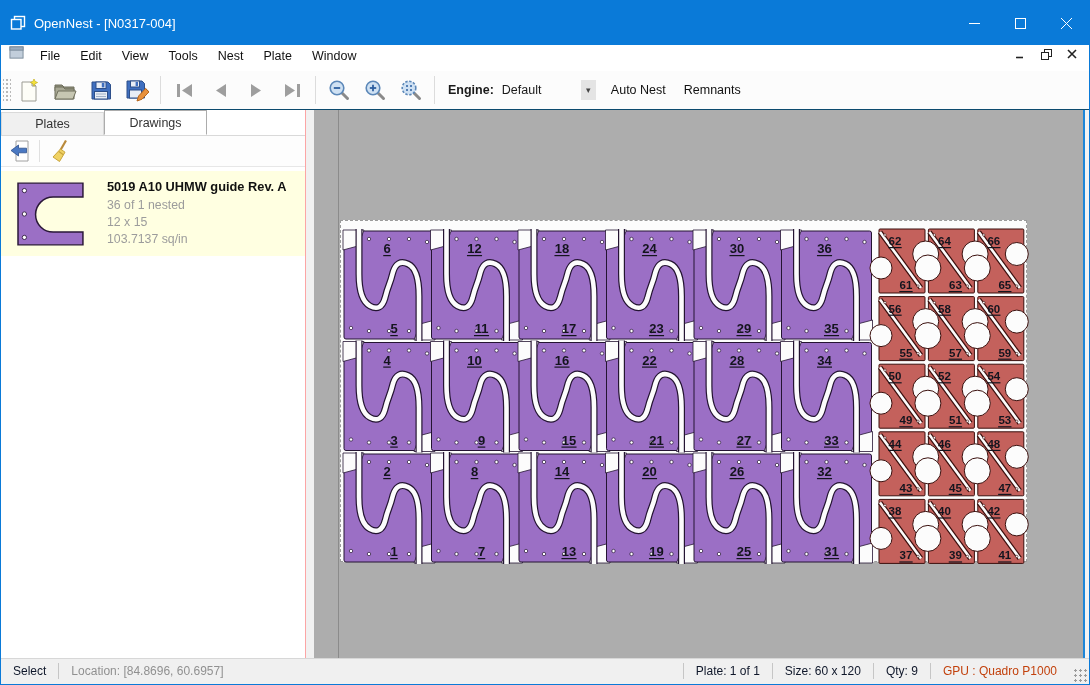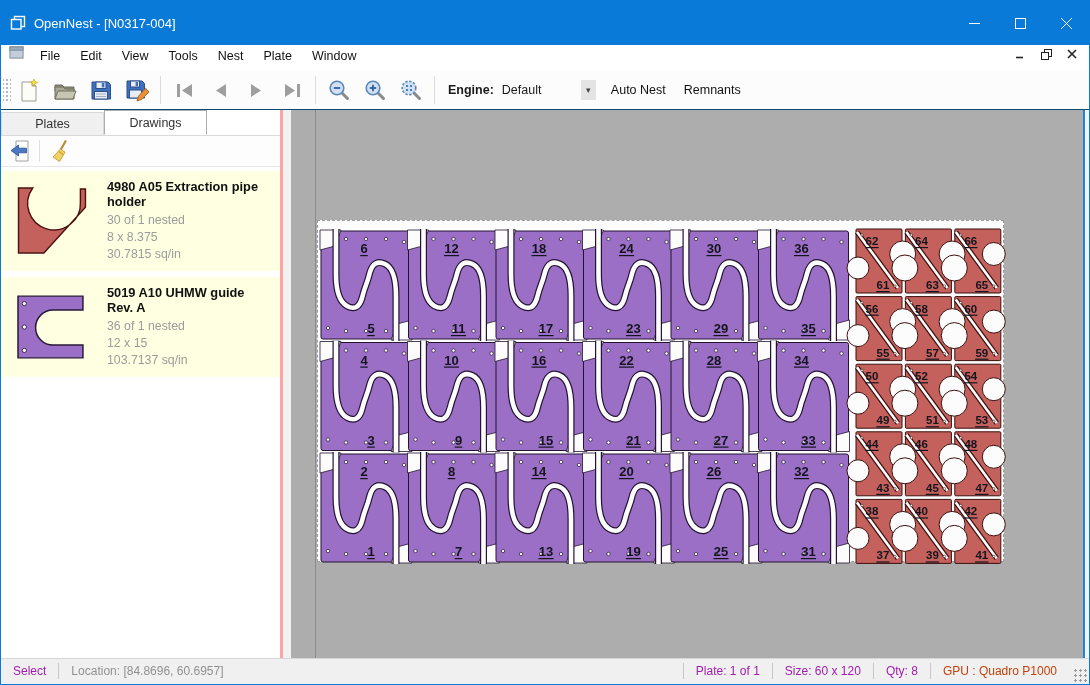--- a/index.html
+++ b/index.html
@@ -30,21 +30,21 @@
   .engine-label { font-weight:bold; margin:0 6px 0 8px; }
   .engine-combo { width:96px; height:22px; display:flex; align-items:center; }
   .engine-value { flex:1; padding-left:2px; }
   .engine-drop { width:15px; height:20px; background:#e4e4e4; display:flex; align-items:center; justify-content:center; font-size:9px; color:#444; }
   .flatbtn { padding:6px 9px; color:#111; }
 
   
   .content { flex:1 1 auto; display:flex; min-height:0; }
 
   
-  .panel { width:282px; background:#d946ef; display:flex; flex-direction:column; border-right:3px solid #fca5a5; }
+  .panel { width:305px; background:#d946ef; display:flex; flex-direction:column; border-right:1px solid #fca5a5; }
   .tabs { height:26px; display:flex; background:#fff; border-bottom:1px solid #d9d9d9; }
   .tab { width:103px; display:flex; align-items:center; justify-content:center; background:#f0f0f0; border:1px solid #d9d9d9; border-bottom:none; color:#333; font-size:12.5px; margin-top:2px; }
   .tab.active { background:#fff; margin-top:0; border-color:#acacac; border-bottom:1px solid #fff; position:relative; top:0; font-size:12.5px; }
   .panel-toolbar { height:31px; display:flex; align-items:center; border-bottom:1px solid #e7e7e7; background:#fdfdfd; }
   .pbtn { width:32px; height:27px; display:flex; align-items:center; justify-content:center; border:1px solid transparent; border-radius:2px; margin-left:3px; }
   .psep { width:1px; height:22px; background:#e0e0e0; margin:0 3px; }
   .dlist { flex:1; overflow:hidden; padding-top:4px; background:#fff; }
   .ditem { background:#ffffe1; display:flex; align-items:center; padding:8px 6px 8px 14px; margin-bottom:6px; min-height:80px; }
   .dthumb { width:92px; flex:0 0 92px; display:flex; align-items:center; }
   .dtext .dtitle { font-weight:bold; font-size:12.8px; color:#111; margin-bottom:3px; }
@@ -53,21 +53,21 @@
   
   .canvas { flex:1; position:relative; background:#adadad; overflow:hidden; }
   .canvas .vline { position:absolute; left:24px; top:0; bottom:0; width:1px; background:#8b8b8b; }
   .canvas .rblue { position:absolute; right:4px; top:0; bottom:0; width:2px; background:#1e86d8; }
   .canvas .rwhite { position:absolute; right:0; top:0; bottom:0; width:4px; background:#f4f4f4; }
   .plate { position:absolute; left:26px; top:110px; width:687px; height:342px; background:#fcfcfc; border:1px dashed #9a9a9a; }
   .plate svg { position:absolute; left:0; top:0; overflow:visible; }
 
   
   .statusbar { height:26px; background:#f0f0f0; border-top:1px solid #d7d7d7; display:flex; align-items:center; font-size:12px; flex:0 0 auto; padding-bottom:1px; }
-  .st-item { padding:0 12px; color:#a21caf; }
+  .st-item { padding:0 12px; color:#0f172a; }
   .st-gray { color:#909090; }
   .st-sep { width:1px; height:16px; background:#c6c6c6; }
   .st-right { margin-left:auto; display:flex; align-items:center; height:100%; }
   .st-grip { width:14px; height:14px; margin:8px 2px 0 4px; background-image:radial-gradient(circle, #9a9a9a 1px, transparent 1.3px); background-size:5px 5px; }
 </style>
 </head>
 <body>
 
 <div class="window">
 
@@ -245,33 +245,20 @@
         <span class="psep"></span>
         <span class="pbtn">
           <svg width="24" height="24" viewBox="0 0 24 24">
               <line x1="16" y1="1.5" x2="10.5" y2="11" stroke="#b98a3c" stroke-width="2.2"></line>
               <path d="M10.5 10l4.5 3.2-5.5 9.3-6.5-4.5z" fill="#f0d264" stroke="#c8a43c"></path>
               <path d="M8.8 12.6l4.6 3.2" stroke="#c8a43c" stroke-width="1.2" fill="none"></path>
             </svg>
         </span>
       </div>
       <div class="dlist">
-        <div class="ditem">
-          <span class="dthumb">
-            <svg width="76" height="70" viewBox="0 0 72 69">
-                <path d="M2,2 L16,2 A26,26 0 1 0 63,16 L63,3 L68,3 L68,21 L27,66 L2,66 Z" fill="#c4615c" stroke="#4a1210" stroke-width="1.4"></path>
-              </svg>
-          </span>
-          <span class="dtext">
-            <div class="dtitle">4980 A05 Extraction pipe holder</div>
-            <div class="dline">30 of 1 nested</div>
-            <div class="dline">8 x 8.375</div>
-            <div class="dline">30.7815 sq/in</div>
-          </span>
-        </div>
         <div class="ditem">
           <span class="dthumb">
             <svg width="72" height="66" viewBox="0 0 66 62">
                 <path d="M2,2 L63,2 L63,15 L35,15 A16.5,16.5 0 0 0 35,48 L63,48 L63,60 L2,60 Z" fill="#9b6fc5" stroke="#2a1838" stroke-width="1.4"></path>
                 <circle cx="8" cy="9" r="2" fill="#fff" stroke="#2a1838" stroke-width="0.8"></circle>
                 <circle cx="8" cy="31" r="2" fill="#fff" stroke="#2a1838" stroke-width="0.8"></circle>
                 <circle cx="8" cy="53" r="2" fill="#fff" stroke="#2a1838" stroke-width="0.8"></circle>
               </svg>
           </span>
           <span class="dtext">
@@ -865,19 +852,19 @@
   <div class="statusbar">
     <span class="st-item">Select</span>
     <span class="st-sep"></span>
     <span class="st-item st-gray">Location: [84.8696, 60.6957]</span>
     <span class="st-right">
       <span class="st-sep"></span>
       <span class="st-item">Plate: 1 of 1</span>
       <span class="st-sep"></span>
       <span class="st-item">Size: 60 x 120</span>
       <span class="st-sep"></span>
-      <span class="st-item">Qty: 8</span>
+      <span class="st-item">Qty: 9</span>
       <span class="st-sep"></span>
       <span class="st-item" id="gpu-text" style="color: #c2410c;">GPU : Quadro P1000</span>
       <span class="st-grip"></span>
     </span>
   </div>
 </div>
 
 </body></html>

